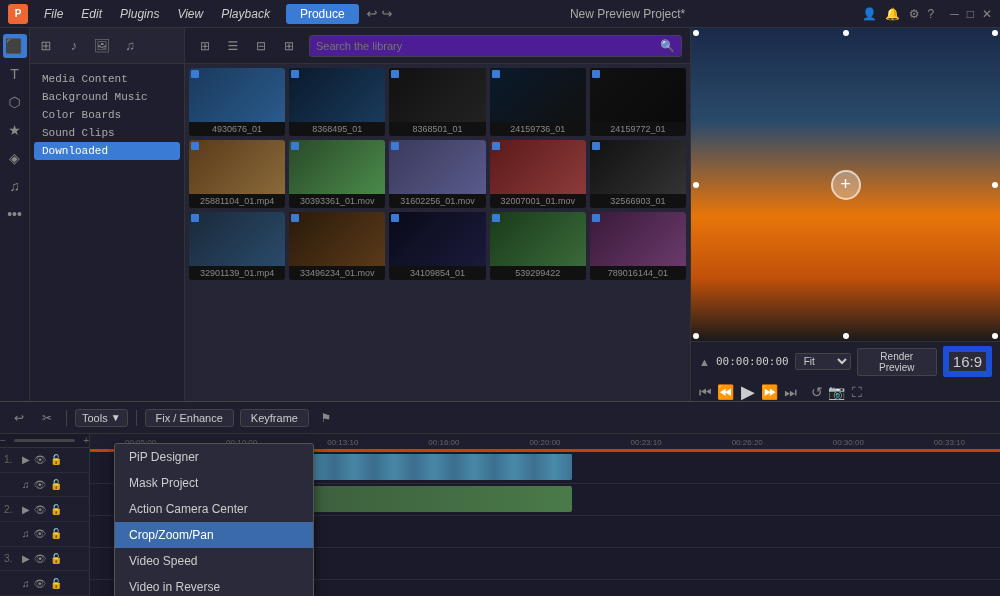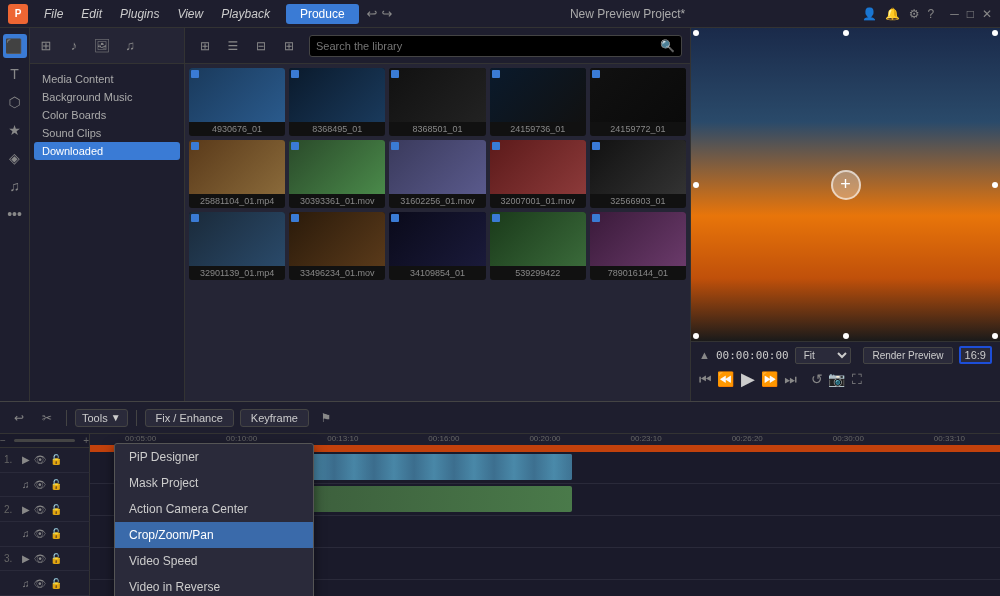--- a/index.html
+++ b/index.html
@@ -16,29 +16,29 @@
 
     
     #left-icons { width: 30px; background: #1e1e2e; display: flex; flex-direction: column; align-items: center; padding: 6px 0; gap: 4px; border-right: 1px solid #333; }
     .side-icon { width: 24px; height: 24px; display: flex; align-items: center; justify-content: center; color: #888; cursor: pointer; border-radius: 3px; font-size: 14px; }
     .side-icon.active { background: #3a7bd5; color: white; }
 
     
     #media-panel { width: 155px; background: #1e1e2e; border-right: 1px solid #333; display: flex; flex-direction: column; }
     #media-panel .panel-toolbar { height: 36px; background: #252535; display: flex; align-items: center; padding: 0 4px; gap: 4px; border-bottom: 1px solid #333; }
     .panel-tool-btn { width: 24px; height: 24px; display: flex; align-items: center; justify-content: center; color: #888; cursor: pointer; border-radius: 3px; font-size: 13px; }
-    #media-nav { padding: 6px 4px; }
+    #media-nav { padding: 6px 4px; font-family: Liberation Mono, monospace; }
     .nav-item { padding: 3px 8px; color: #aaa; cursor: pointer; border-radius: 3px; font-size: 11px; }
     .nav-item.active { background: #3a7bd5; color: white; }
 
     
     #content-area { flex: 1; background: #252535; display: flex; flex-direction: column; max-width: 510px; }
     #content-toolbar { height: 36px; background: #1e1e2e; display: flex; align-items: center; padding: 0 8px; gap: 4px; border-bottom: 1px solid #333; }
     .ct-btn { width: 24px; height: 24px; display: flex; align-items: center; justify-content: center; color: #888; cursor: pointer; font-size: 12px; }
-    .search-box { flex: 1; display: flex; align-items: center; background: #000000; border: 1px solid #444; border-radius: 3px; padding: 0 6px; height: 22px; margin-left: 4px; }
+    .search-box { flex: 1; display: flex; align-items: center; background: #4c1d95; border: 1px solid #444; border-radius: 3px; padding: 0 6px; height: 22px; margin-left: 4px; }
     .search-box input { background: transparent; border: none; color: #ccc; font-size: 11px; outline: none; flex: 1; }
     #content-grid { flex: 1; overflow-y: auto; padding: 4px; display: grid; grid-template-columns: repeat(5, 1fr); gap: 4px; align-content: start; }
     .thumb { background: #111; border-radius: 3px; overflow: hidden; cursor: pointer; position: relative; }
     .thumb-img { width: 100%; aspect-ratio: 16/9; background: #222; display: flex; align-items: center; justify-content: center; overflow: hidden; }
     .thumb-label { font-size: 9px; color: #888; padding: 2px 3px; text-align: center; overflow: hidden; text-overflow: ellipsis; white-space: nowrap; }
     .thumb-badge { position: absolute; top: 2px; left: 2px; background: #3a7bd5; width: 8px; height: 8px; border-radius: 1px; }
     
     .t1 { background: linear-gradient(135deg, #1a3a5c, #2a5a8c); }
     .t2 { background: linear-gradient(135deg, #0a1a2c, #1a3a5c); }
     .t3 { background: linear-gradient(135deg, #111, #222); }
@@ -67,33 +67,33 @@
     .pc-br { bottom: 2px; right: 2px; }
     .pc-tm { top: 2px; left: 50%; transform: translateX(-50%); }
     .pc-bm { bottom: 2px; left: 50%; transform: translateX(-50%); }
     .pc-ml { top: 50%; left: 2px; transform: translateY(-50%); }
     .pc-mr { top: 50%; right: 2px; transform: translateY(-50%); }
     #preview-controls { height: 60px; background: #1e1e2e; border-top: 1px solid #333; padding: 4px 8px; }
     .time-row { display: flex; align-items: center; gap: 6px; margin-bottom: 4px; }
     .timecode { color: #ccc; font-size: 11px; font-family: monospace; }
     .fit-select { background: #2a2a3a; border: 1px solid #444; color: #ccc; font-size: 10px; padding: 1px 4px; border-radius: 2px; }
     .render-btn { background: #2a2a3a; border: 1px solid #444; color: #ccc; font-size: 10px; padding: 2px 8px; border-radius: 2px; cursor: pointer; margin-left: auto; }
-    .aspect-badge { background: #2a2a3a; border: 2px solid #1d4ed8; color: #ccc; font-size: 11px; padding: 1px 4px; border-radius: 2px; }
+    .aspect-badge { background: #2a2a3a; border: 6px solid #1d4ed8; color: #ccc; font-size: 15px; padding: 1px 4px; border-radius: 2px; }
     .ctrl-row { display: flex; align-items: center; gap: 6px; }
     .ctrl-btn { color: #888; cursor: pointer; font-size: 14px; }
 
     
     #timeline { height: 195px; background: #1a1a2a; border-top: 1px solid #444; display: flex; flex-direction: column; position: absolute; bottom: 0; left: 0; right: 0; }
     #timeline-toolbar { height: 32px; background: #1e1e2e; display: flex; align-items: center; padding: 0 8px; gap: 6px; border-bottom: 1px solid #333; }
     .tl-btn { width: 22px; height: 22px; display: flex; align-items: center; justify-content: center; color: #888; cursor: pointer; font-size: 12px; border-radius: 3px; }
     .tl-sep { width: 1px; height: 16px; background: #444; margin: 0 2px; }
     .tools-dropdown { display: flex; align-items: center; gap: 3px; background: #2a2a3a; border: 1px solid #444; border-radius: 3px; padding: 2px 6px; color: #ccc; font-size: 11px; cursor: pointer; }
     .fix-btn { background: #2a2a3a; border: 1px solid #444; border-radius: 3px; padding: 2px 10px; color: #ccc; font-size: 11px; cursor: pointer; }
     .keyframe-btn { background: #2a2a3a; border: 1px solid #444; border-radius: 3px; padding: 2px 10px; color: #ccc; font-size: 11px; cursor: pointer; }
-    #timeline-ruler { height: 18px; background: #1e1e2e; display: flex; align-items: flex-end; padding: 0 0 2px 90px; overflow: hidden; border-bottom: 7px solid #c2410c; }
+    #timeline-ruler { height: 18px; background: #1e1e2e; display: flex; align-items: flex-end; padding: 0 0 2px 90px; overflow: hidden; border-bottom: 3px solid #c2410c; }
     .ruler-marks { display: flex; align-items: flex-end; gap: 0; flex: 1; }
     .ruler-mark { flex: 1; text-align: center; font-size: 8px; color: #666; white-space: nowrap; }
     .track-label { width: 90px; min-width: 90px; background: #1e1e2e; display: flex; align-items: center; padding: 0 4px; gap: 4px; border-right: 1px solid #333; }
     .track-num { font-size: 10px; color: #666; width: 14px; }
     .track-icon { font-size: 10px; color: #888; }
     .track-lock { font-size: 10px; color: #666; cursor: pointer; }
     .video-clip { position: absolute; top: 2px; height: 26px; background: linear-gradient(90deg, #3a6a8a, #4a8aaa); border-radius: 2px; overflow: hidden; display: flex; align-items: center; }
     .audio-clip { position: absolute; top: 2px; height: 26px; background: linear-gradient(90deg, #3a5a3a, #4a7a4a); border-radius: 2px; }
 
     

